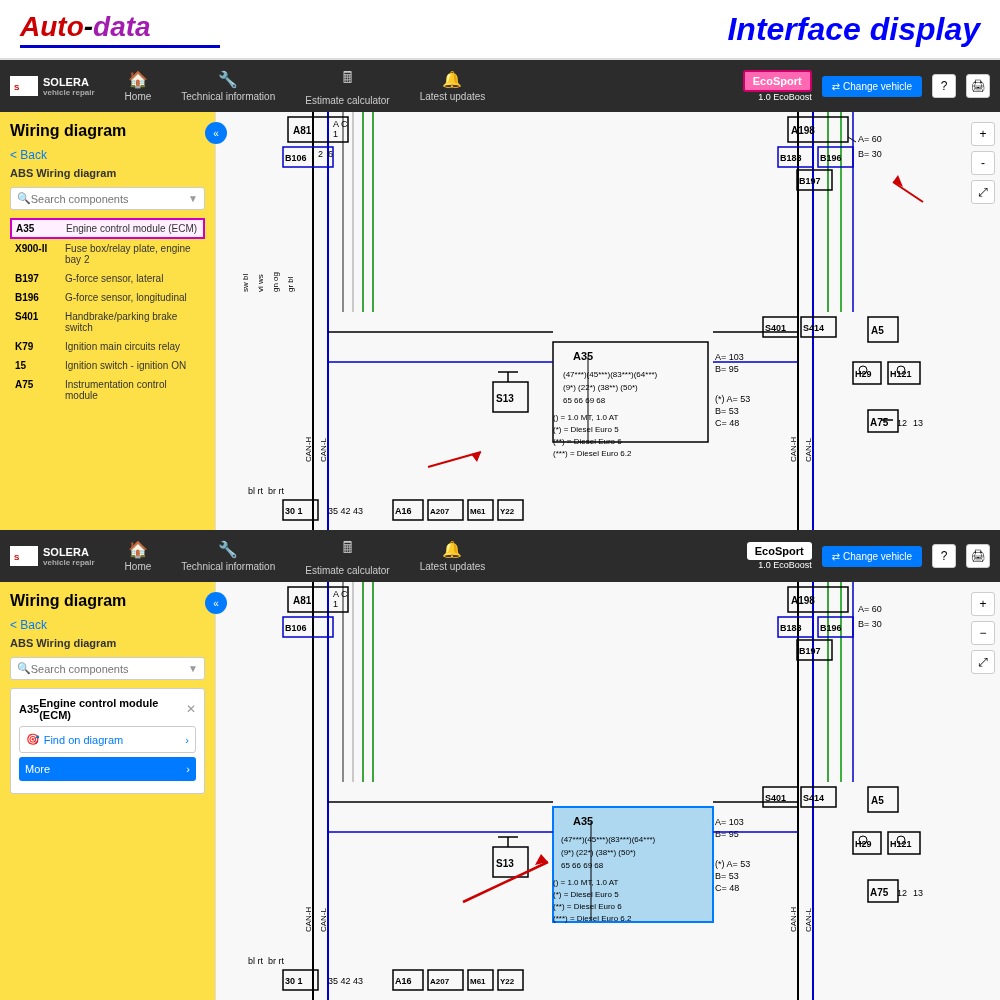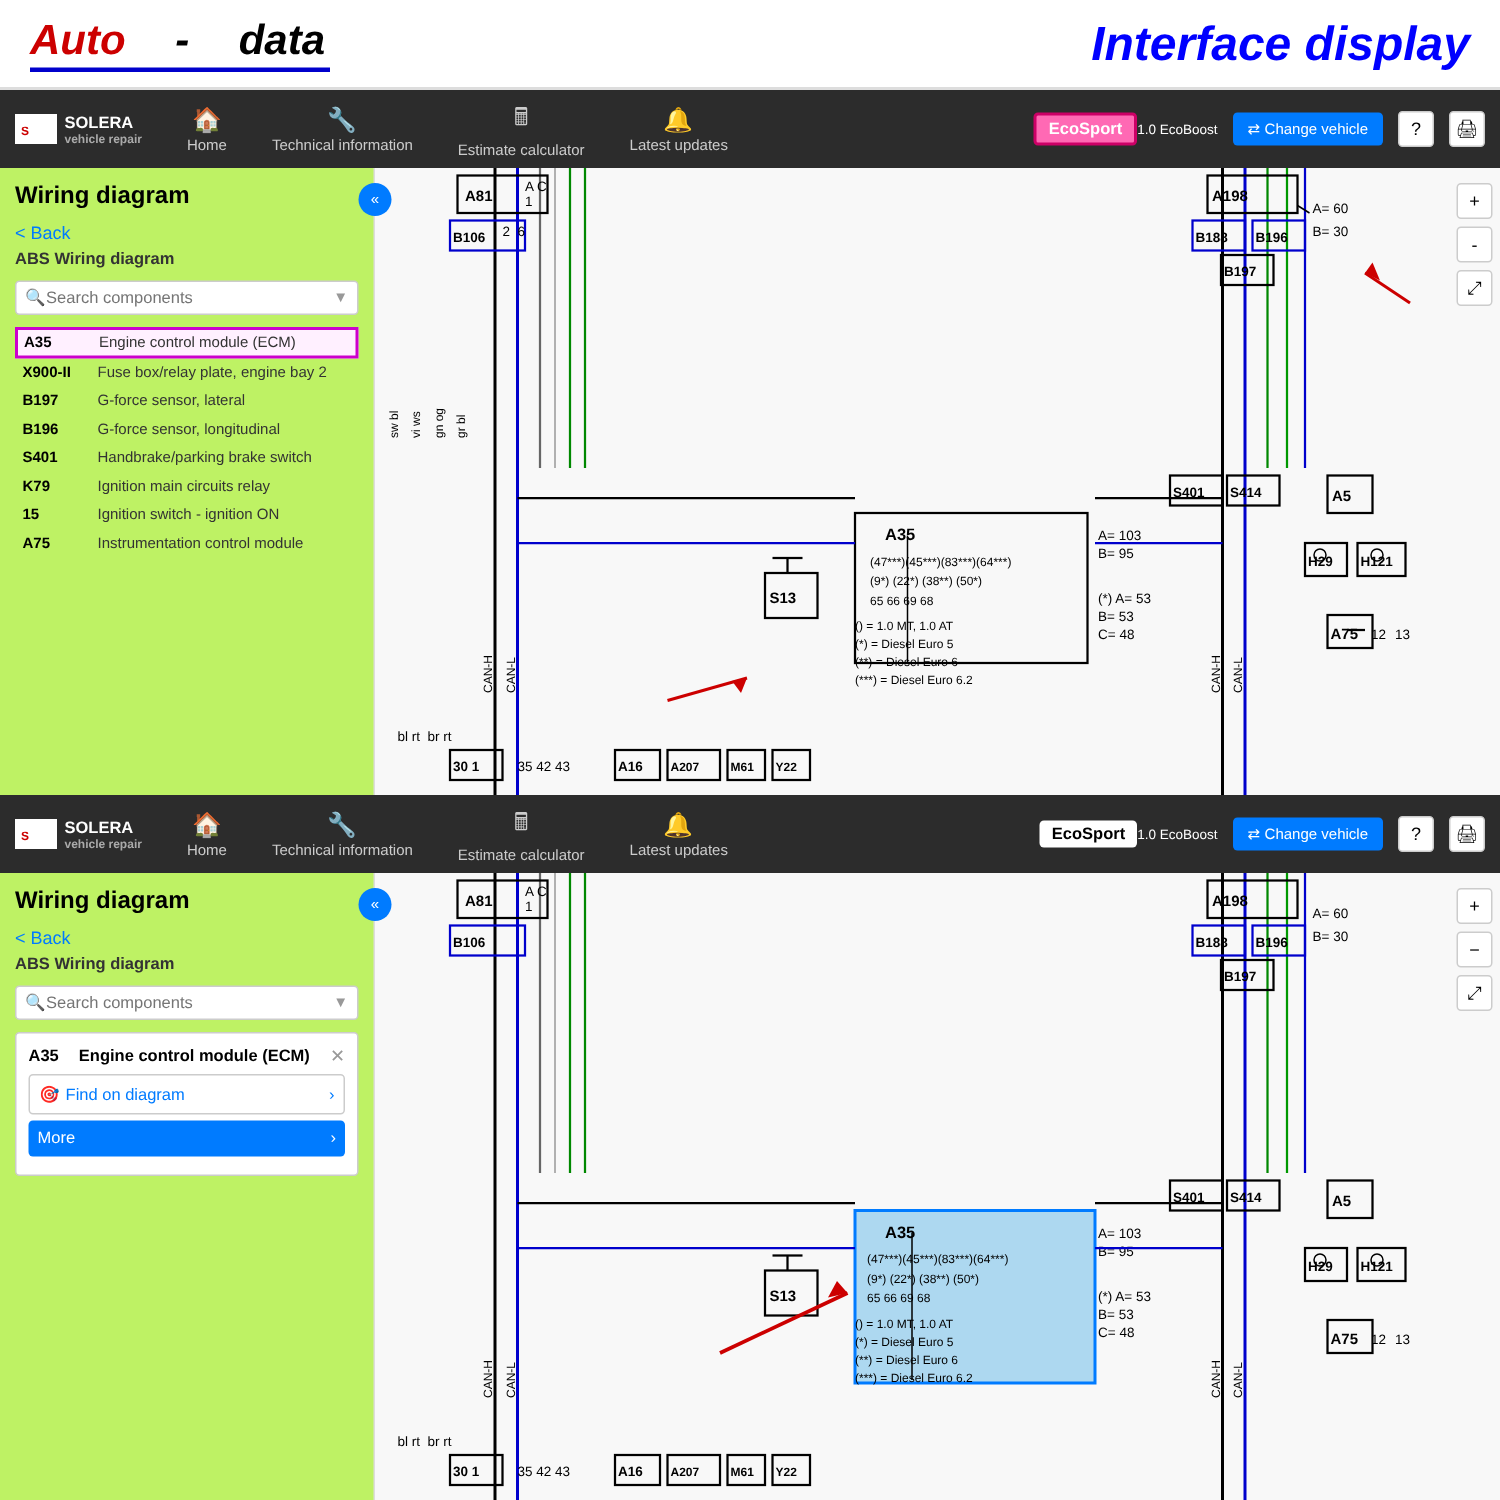--- a/index.html
+++ b/index.html
@@ -15,21 +15,21 @@
       align-items: center;
       justify-content: space-between;
       padding: 0 20px;
     }
     .top-banner-logo {
       display: flex;
       align-items: center;
     }
     .logo-auto { font-size: 28px; font-weight: 900; color: #cc0000; font-style: italic; }
     .logo-dash { font-size: 28px; font-weight: 900; color: #000; font-style: italic; }
-    .logo-data { font-size: 28px; font-weight: 900; color: #000000; font-style: italic; }
+    .logo-data { font-size: 28px; font-weight: 900; color: #a21caf; font-style: italic; }
     .logo-underline { width: 200px; height: 3px; background: #0000cc; margin-top: 2px; }
     .top-banner-title {
       font-size: 32px;
       font-weight: 700;
       color: #0000ff;
       font-style: italic;
     }
 
     
     .panel {
@@ -107,22 +107,22 @@
 
     
     .main-content {
       display: flex;
       height: calc(100% - 52px);
       position: relative;
     }
 
     
     .sidebar {
-      width: 250px;
-      background: #bef264;
+      width: 216px;
+      background: #fde047;
       border-right: 1px solid #ddd;
       padding: 10px;
       z-index: 10;
       position: relative;
       flex-shrink: 0;
     }
     .sidebar-title {
       font-size: 16px;
       font-weight: bold;
       margin-bottom: 8px;
@@ -273,32 +273,32 @@
       gap: 5px;
       margin-bottom: 4px;
       justify-content: space-between;
     }
     .btn-find { background: #fff; border: 1px solid #ccc; color: #007bff; }
     .btn-more { background: #007bff; color: #fff; }
 
     
     .vehicle-info {
       display: flex;
-      flex-direction: row;
-      align-items: center;
+      flex-direction: column;
+      align-items: flex-end;
     }
 
   </style>
 </head>
 <body>
 
 <div class="top-banner">
   <div class="top-banner-logo">
     <div>
-      <div style="display:flex;align-items:baseline;gap:33px;">
+      <div style="display:flex;align-items:baseline;">
         <span class="logo-auto">Auto</span>
         <span class="logo-dash">-</span>
         <span class="logo-data">data</span>
       </div>
       <div class="logo-underline"></div>
     </div>
   </div>
   <div class="top-banner-title">Interface display</div>
 </div>
 

